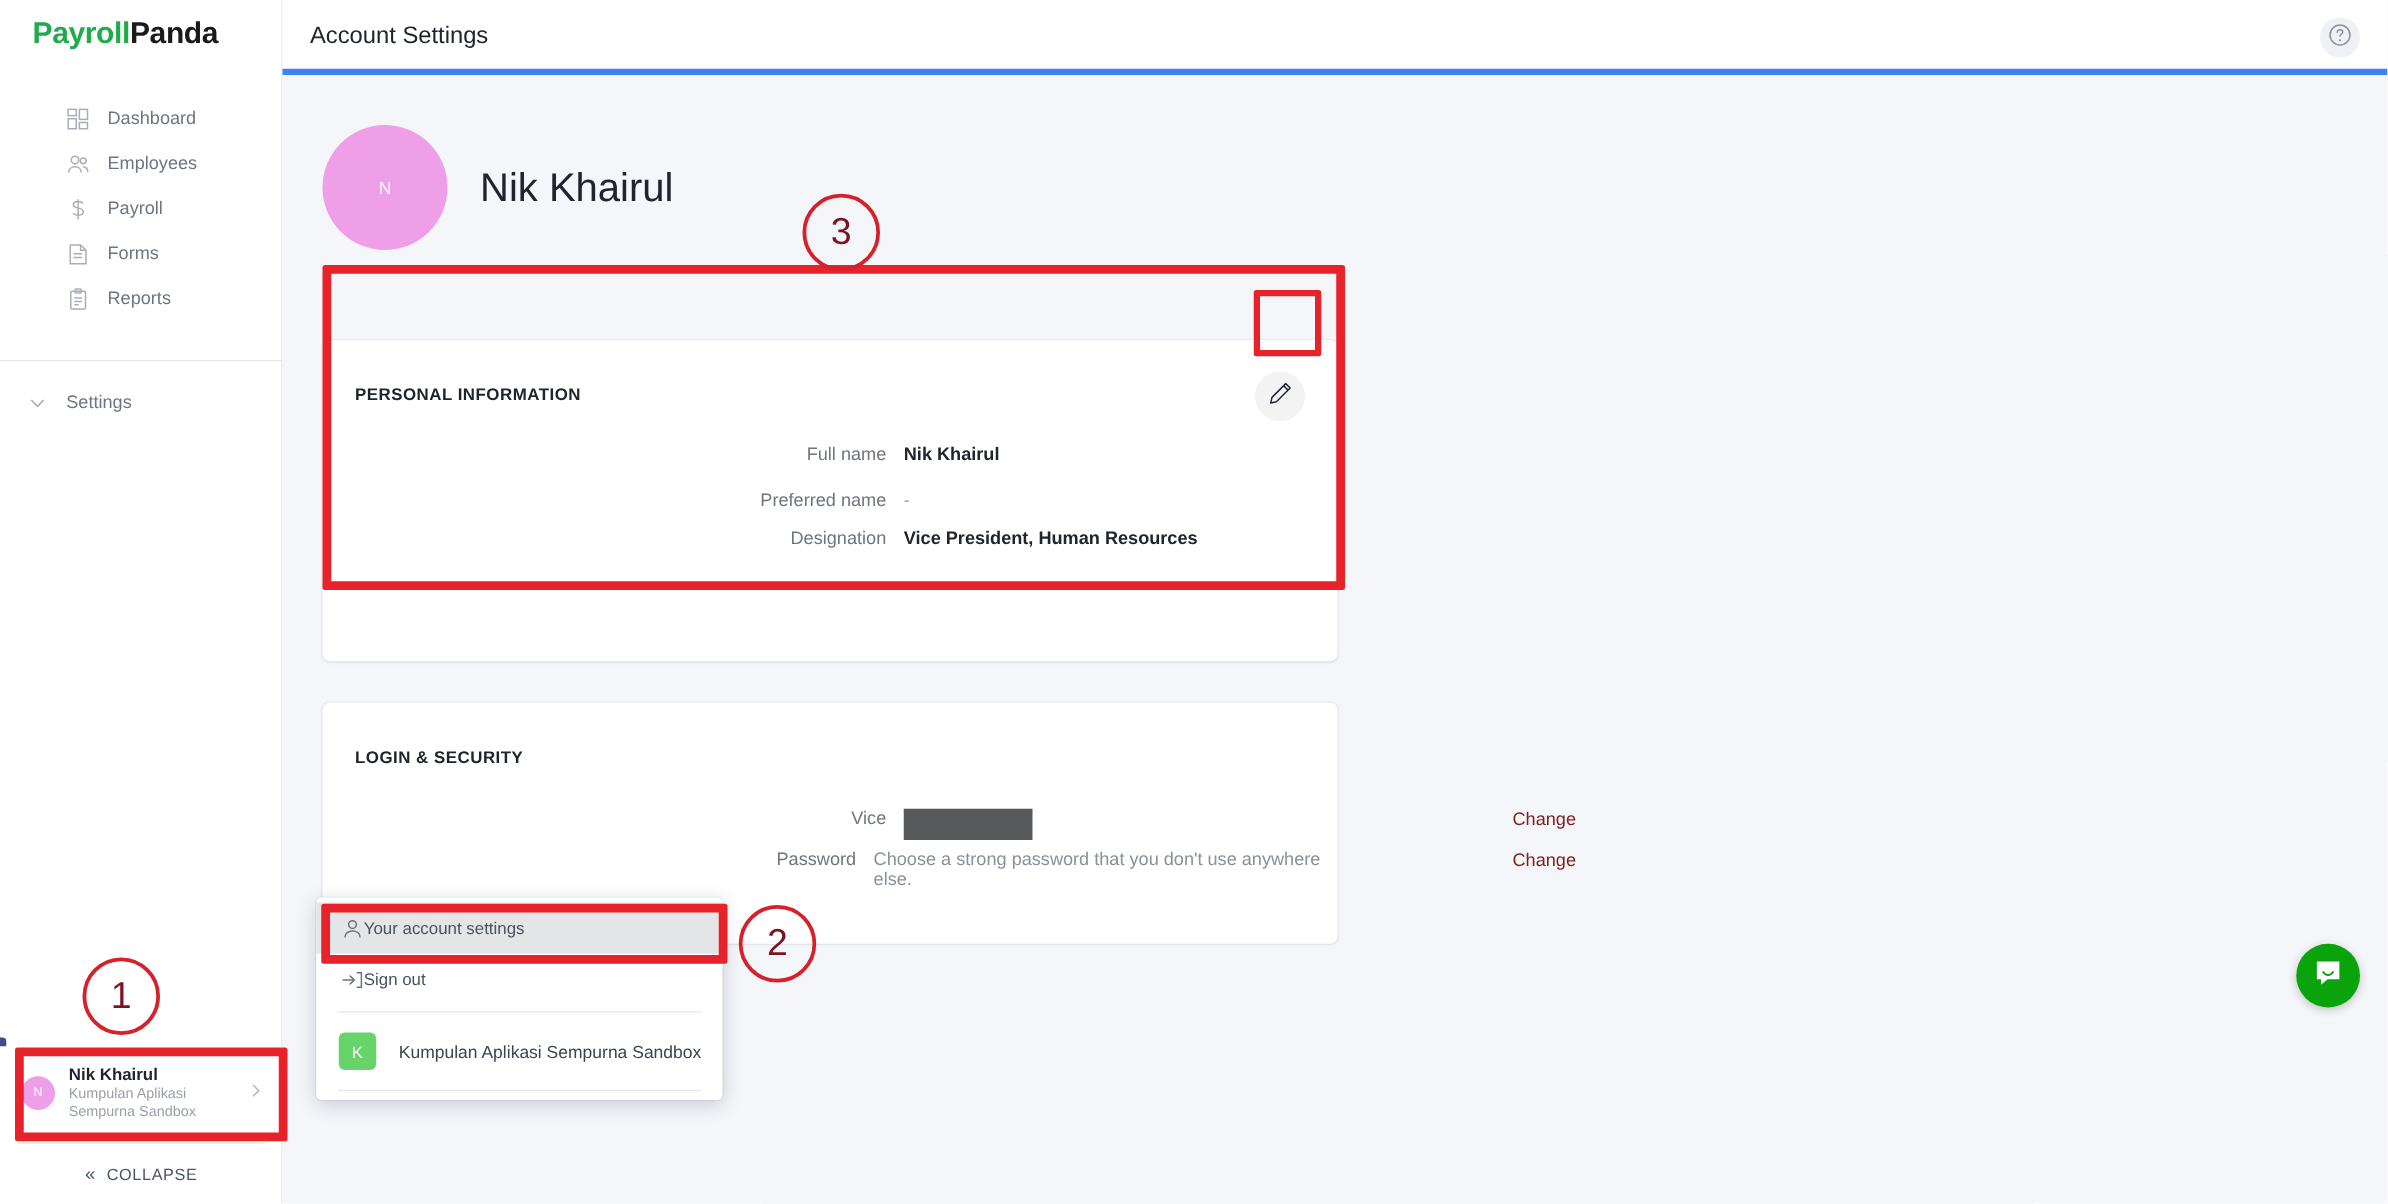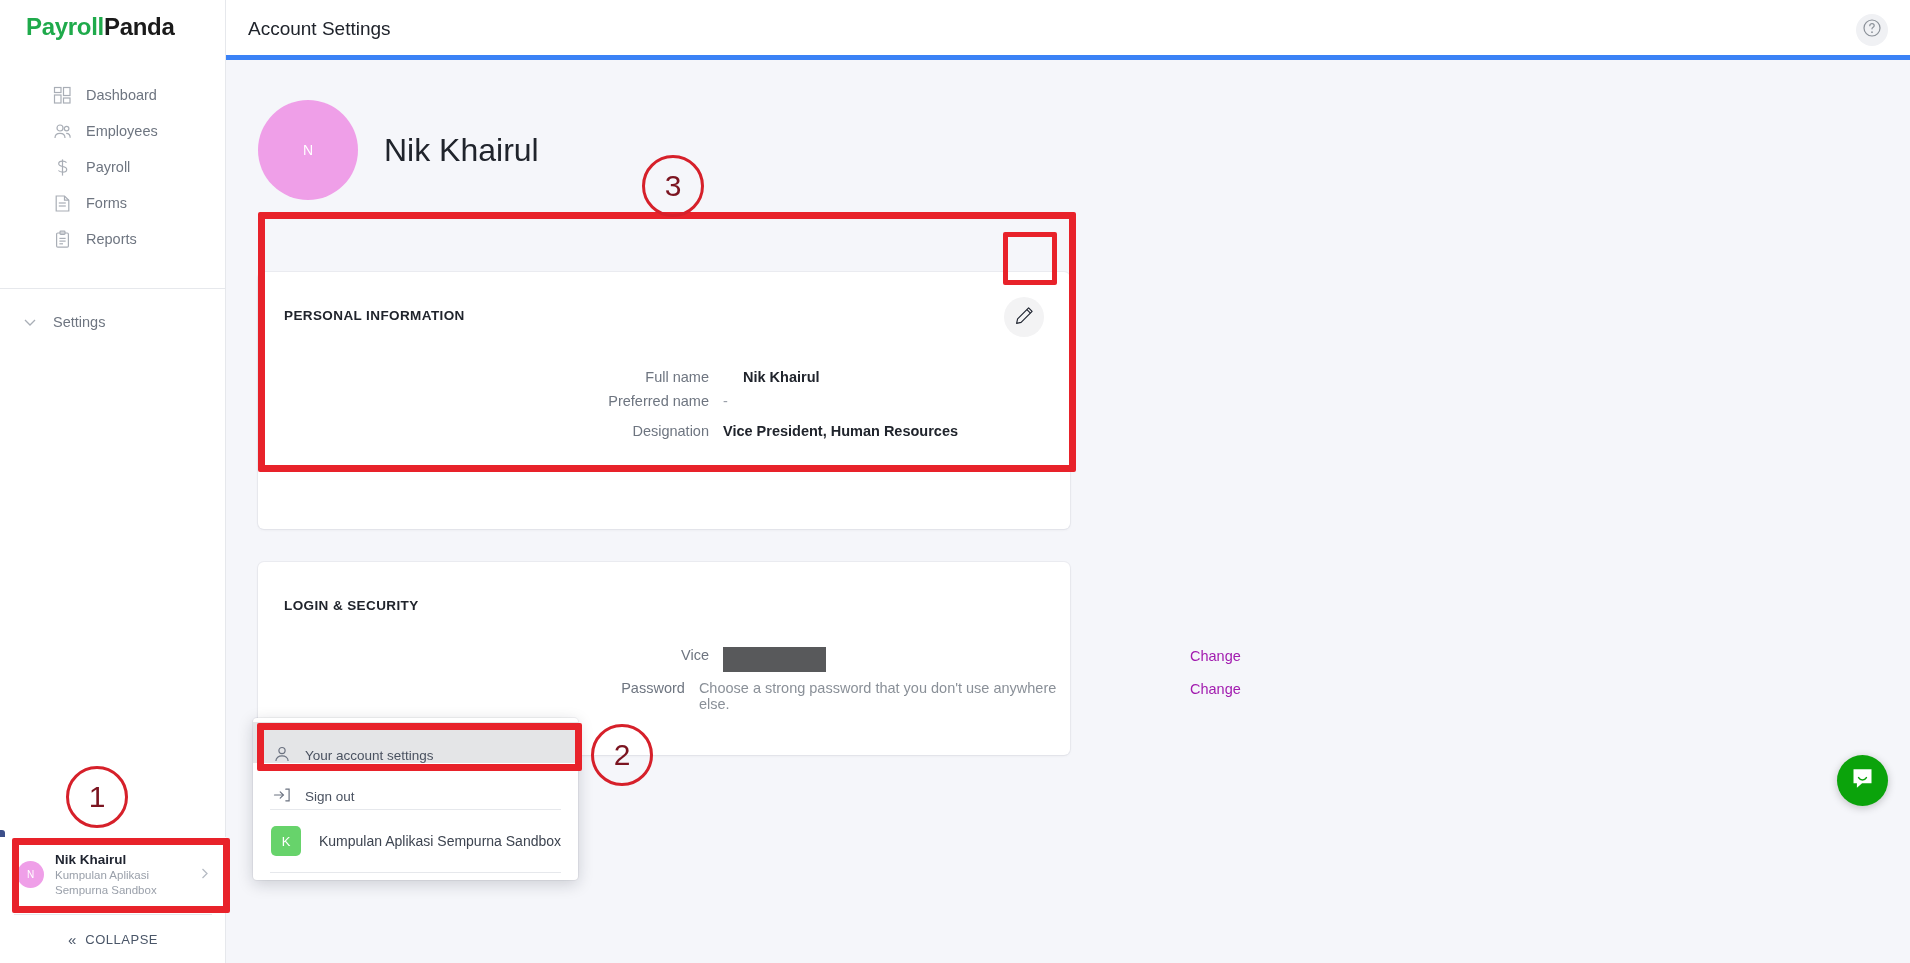--- a/index.html
+++ b/index.html
@@ -160,36 +160,36 @@
   }
   .f-value { font-size: 14.5px; color: #20242c; font-weight: bold; }
   .f-value.muted { color: #9aa0aa; font-weight: normal; }
   .f-value.plain { color: #8a9098; font-weight: normal; }
 
   .email-redact {
     display: inline-block; width: 103px; height: 25px;
     background: #58595b; vertical-align: middle;
   }
   .change-link {
-    position: absolute; left: 932px;
-    font-size: 14.5px; color: #a21caf; cursor: pointer;
+    position: absolute; left: 952px;
+    font-size: 14.5px; color: #7f1d1d; cursor: pointer;
   }
 
   
   .menu {
     position: absolute; left: 253px; top: 718px;
     width: 325px;
     background: #ffffff;
     border-radius: 4px;
     box-shadow: 0 4px 16px rgba(16,24,40,0.18), 0 0 0 1px rgba(16,24,40,0.05);
     padding: 4px 0 2px 0;
     z-index: 30;
   }
   .menu-item {
-    display: flex; align-items: flex-end; gap: 14px;
+    display: flex; align-items: center; 
     height: 41px; padding-left: 20px; cursor: pointer;
     font-size: 13.5px; color: #4a5260;
   }
   .menu-item.active { background: #e4e5e7; }
   .menu-sep { height: 1px; background: #e6e8ec; margin: 5px 17px; }
   .menu-company {
     display: flex; align-items: center; gap: 18px;
     height: 52px; padding-left: 18px; cursor: pointer;
     font-size: 14px; color: #3d4450;
   }
@@ -356,21 +356,21 @@
       <div class="card-title">PERSONAL INFORMATION</div>
       <div class="edit-btn">
         <span>
           <svg width="21" height="21" viewBox="0 0 21 21" fill="none" stroke="#1f2430" stroke-width="1.15" stroke-linejoin="round">
             <path d="M14.6 2.9l3.5 3.5L7.1 17.4l-4.5 1 1-4.5z"></path>
             <path d="M12.9 4.6l3.5 3.5"></path>
           </svg>
         </span>
       </div>
 
-      <div class="field-row" style="top:97px;gap:20px;">
+      <div class="field-row" style="top:84px;">
         <div class="f-label">Full name</div>
         <div class="f-value">Nik Khairul</div>
       </div>
 
       <div class="field-row" style="top:121px;">
         <div class="f-label">Preferred name</div>
         <div class="f-value muted">-</div>
       </div>
 
       <div class="field-row" style="top:151px;">

